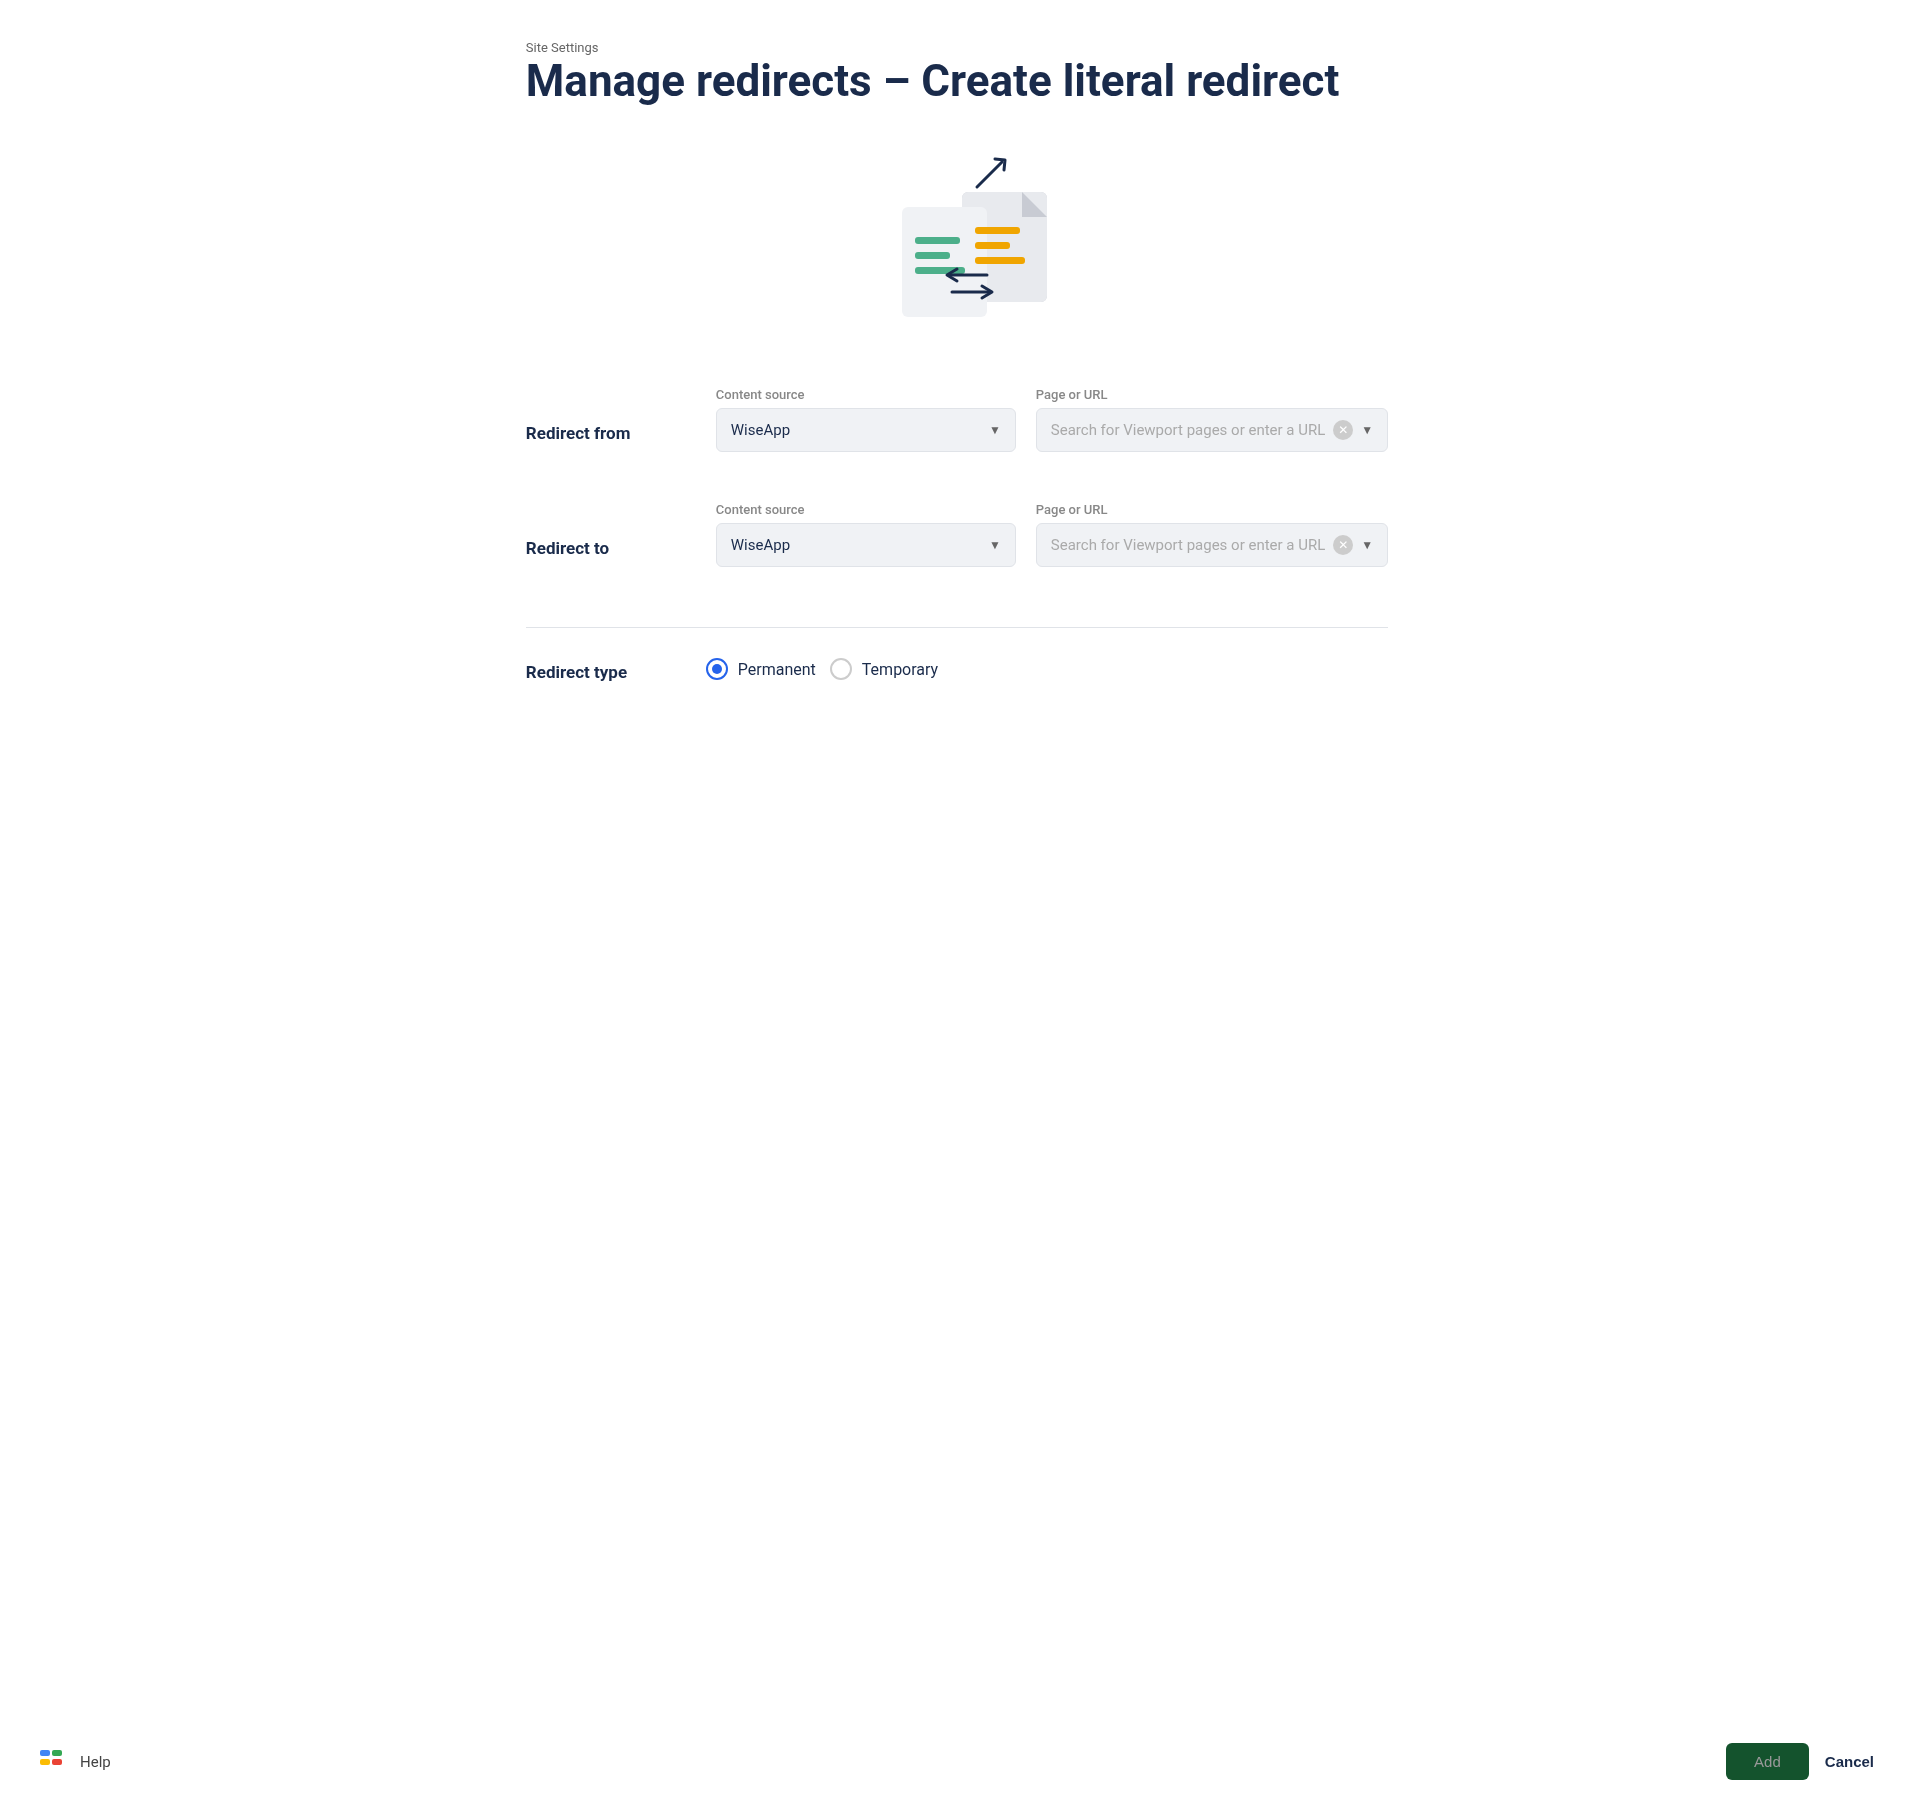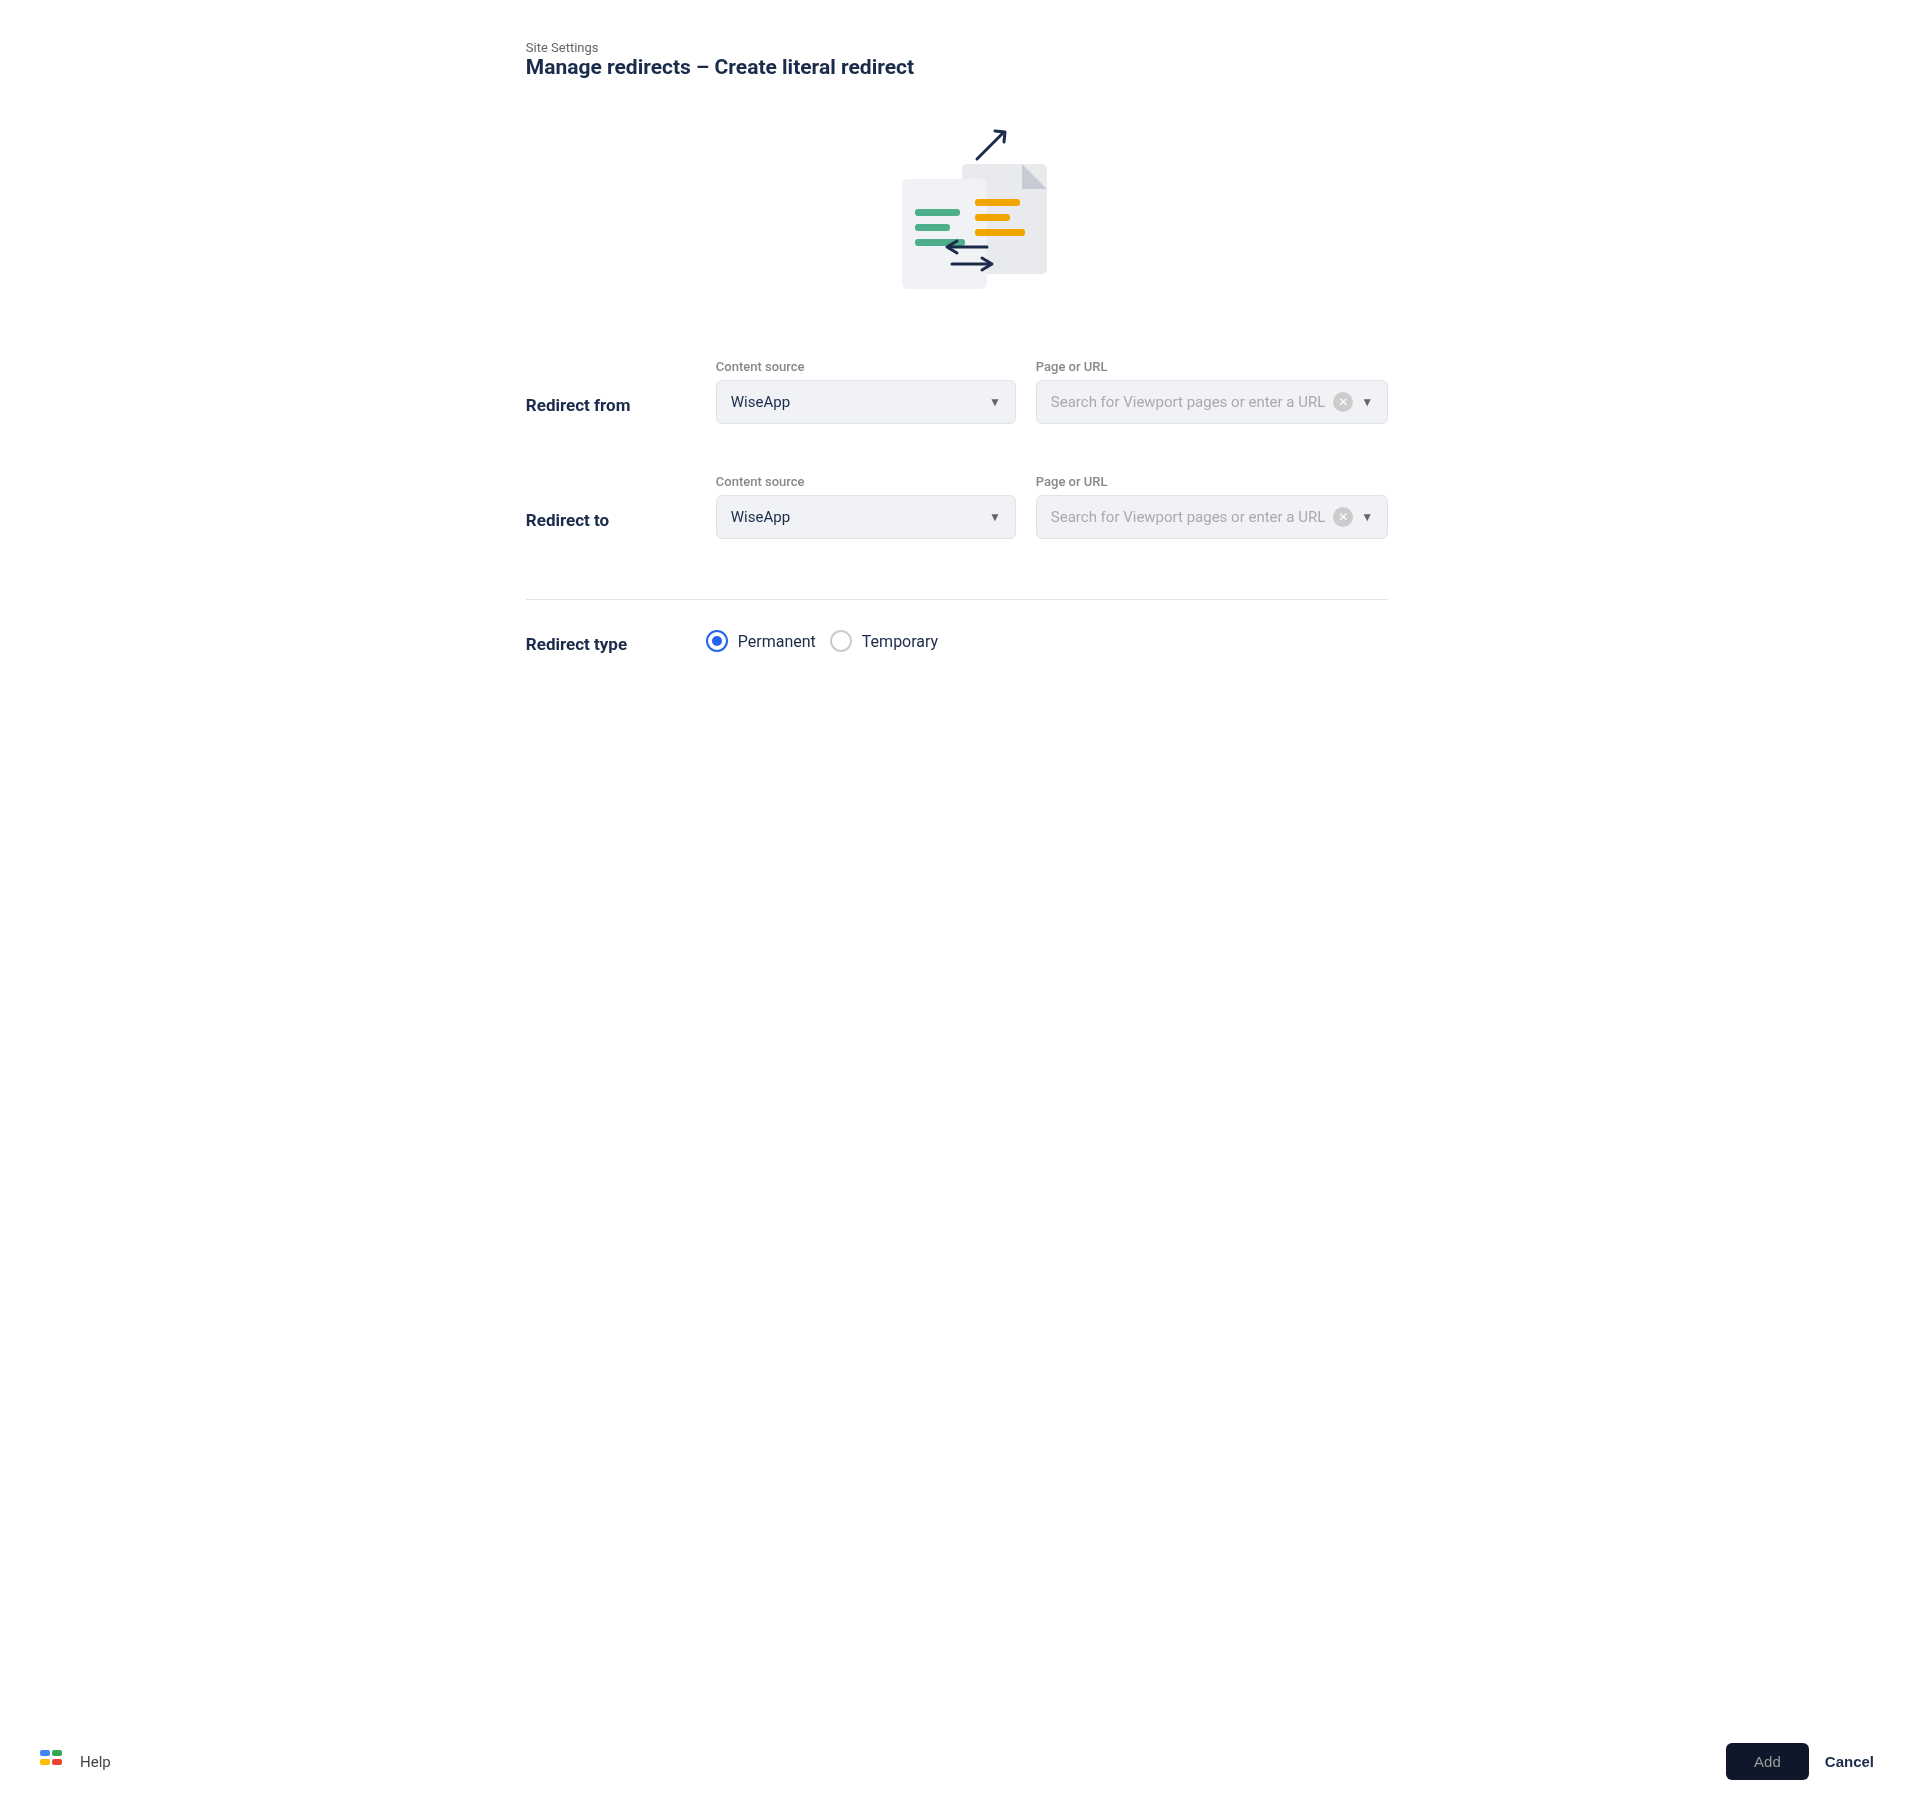--- a/index.html
+++ b/index.html
@@ -27,21 +27,21 @@
       flex-direction: column;
     }
 
     .breadcrumb {
       font-size: 13px;
       color: #666;
       margin-bottom: 0;
     }
 
     .page-title {
-      font-size: 21px;
+      font-size: 44px;
       font-weight: 700;
       color: #1a2b4b;
       margin-bottom: 40px;
     }
 
     .illustration-container {
       display: flex;
       justify-content: center;
       margin-bottom: 50px;
     }
@@ -251,21 +251,21 @@
       color: #444;
     }
 
     .footer-buttons {
       display: flex;
       gap: 16px;
       align-items: center;
     }
 
     .btn-add {
-      background: #0f172a;
+      background: #14532d;
       color: #999;
       border: none;
       border-radius: 6px;
       padding: 10px 28px;
       font-size: 15px;
       font-weight: 500;
       cursor: not-allowed;
     }
 
     .btn-cancel {

